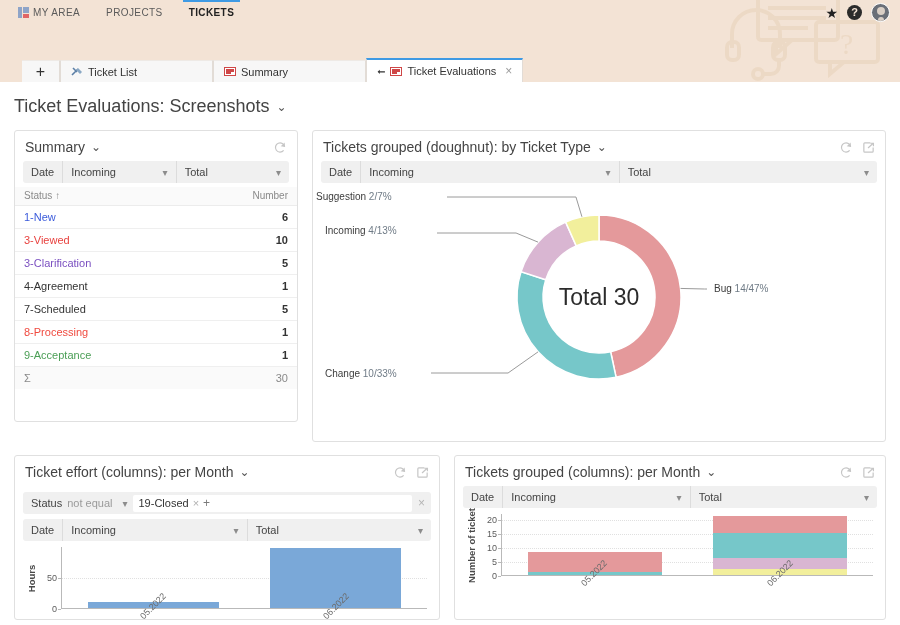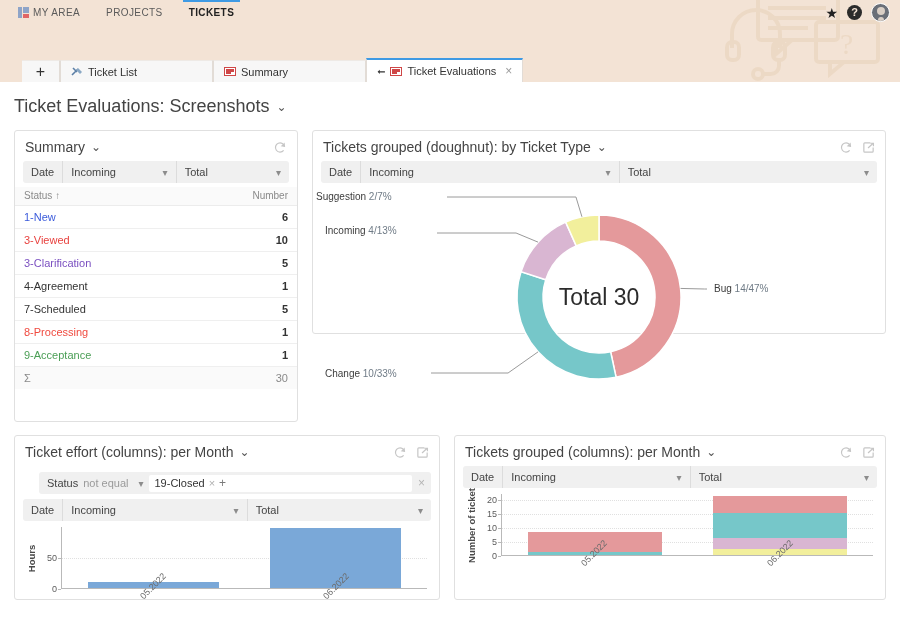--- a/index.html
+++ b/index.html
@@ -243,21 +243,21 @@
   .selstrip .cell.sep { border-left: 1px solid #dcdcdc; }
   .selstrip .grow { flex: 1; justify-content: space-between; }
   .chev { color: #8c8c8c; font-size: 10px; margin-left: 10px; }
 
   
   .filterstrip {
     display: flex;
     align-items: center;
     background: #f0f0f0;
     border-radius: 3px;
-    margin: 6px 8px 5px 24px;
+    margin: 6px 8px 5px 8px;
     height: 22px;
     font-size: 11px;
     color: #444;
     padding-right: 4px;
   }
   .filterstrip .lbl { padding: 0 5px 0 8px; color:#444; }
   .filterstrip .op { color: #9a9a9a; }
   .fvalbox {
     flex: 1;
     background: #fff;
@@ -538,21 +538,21 @@
               <td class="num">1</td>
             </tr>
             <tr class="total">
               <td>Σ</td>
               <td class="num">30</td>
             </tr>
           </tbody>
       </table>
     </div>
 
-    <div class="panel" style="flex:1;height:204px;">
+    <div class="panel" style="flex:1;height:312px;">
       <div class="panel-head">
         <div class="panel-title">
           <span>Tickets grouped (doughnut): by Ticket Type</span>
           <span class="caret">⌄</span>
         </div>
         <div class="panel-actions">
           <svg class="icon-refresh" viewBox="0 0 14 14">
             <path d="M11.5 6.2 A5 5 0 1 0 10.4 10.2" stroke="#c6c6c6" stroke-width="1.3" fill="none"></path>
             <path d="M11.5 1.6 L11.8 6.4 L7.3 5.6 Z" fill="#c6c6c6"></path>
           </svg>

